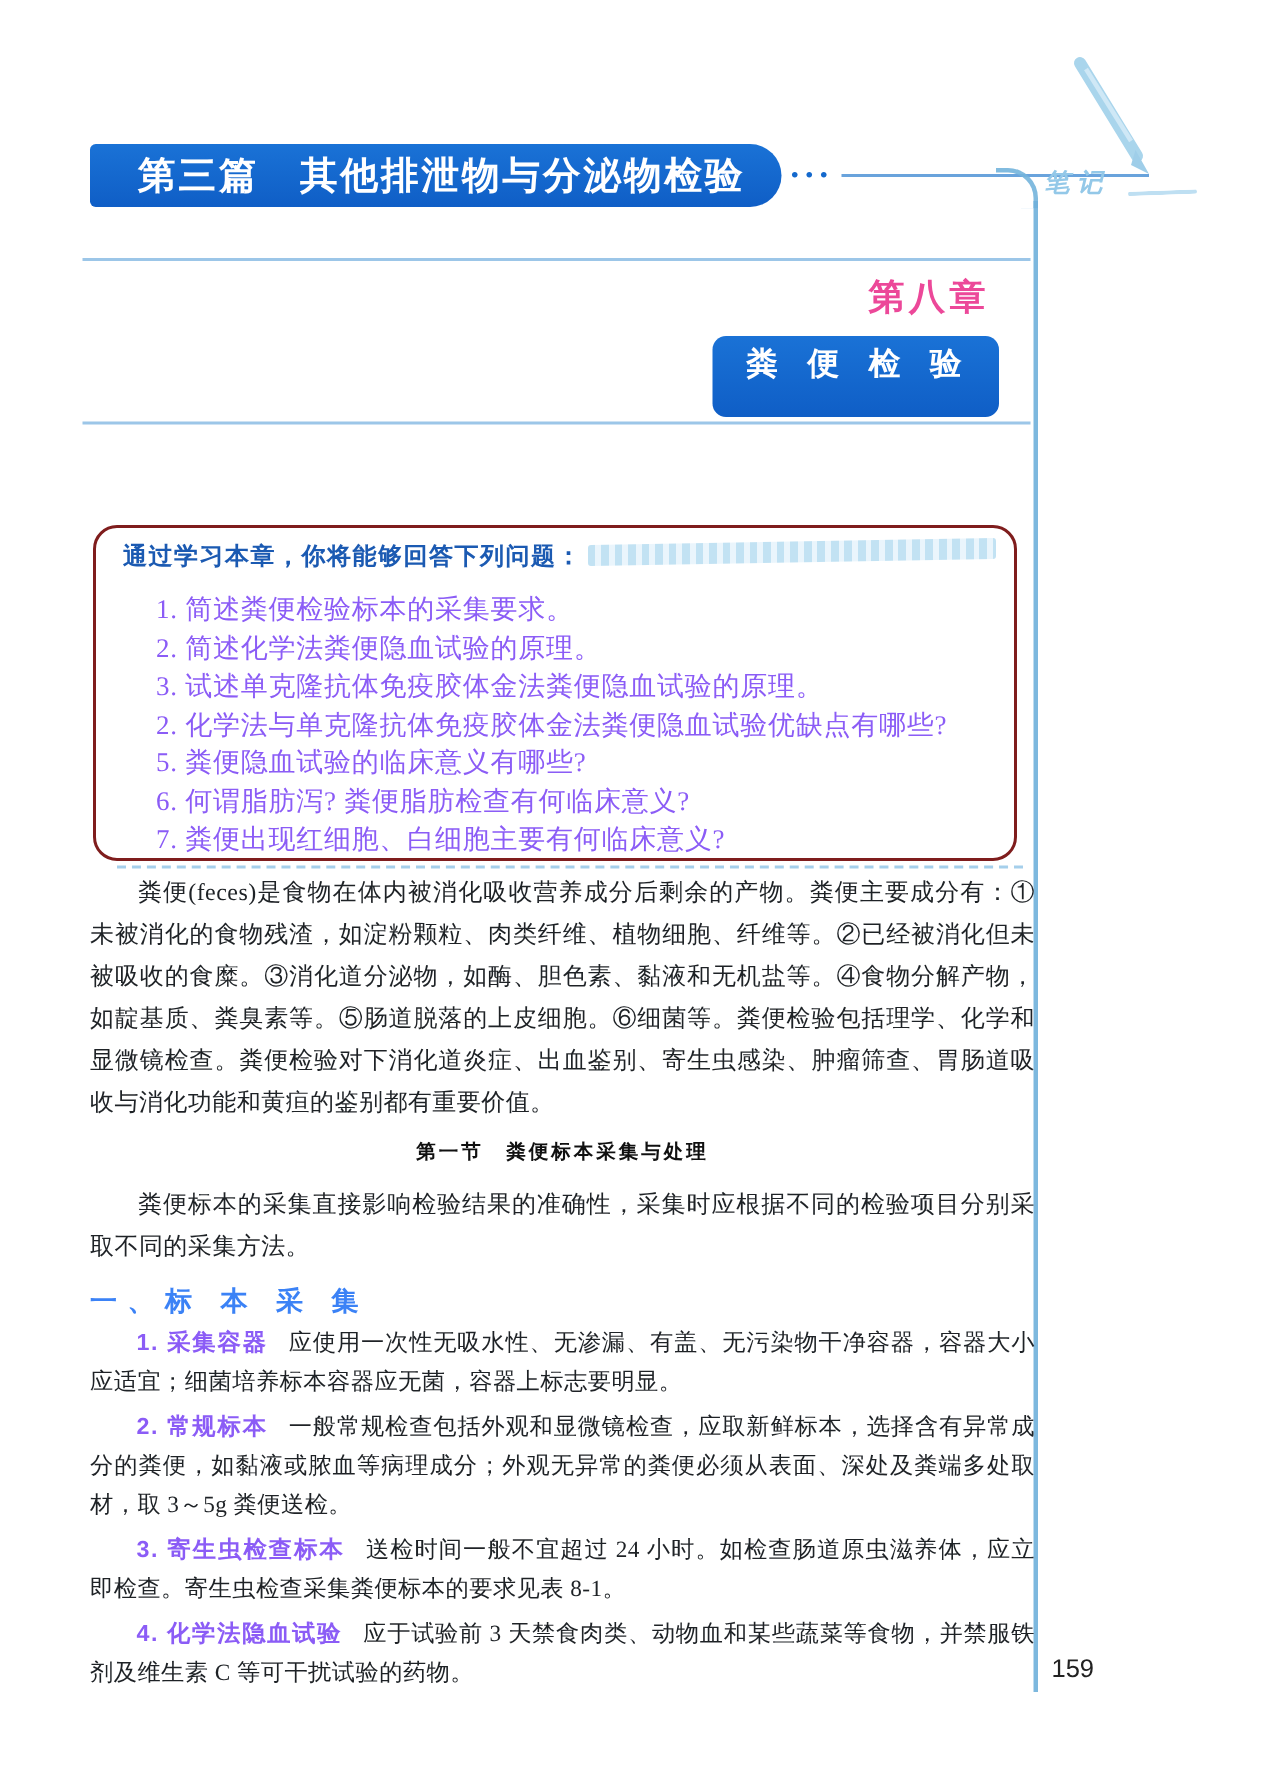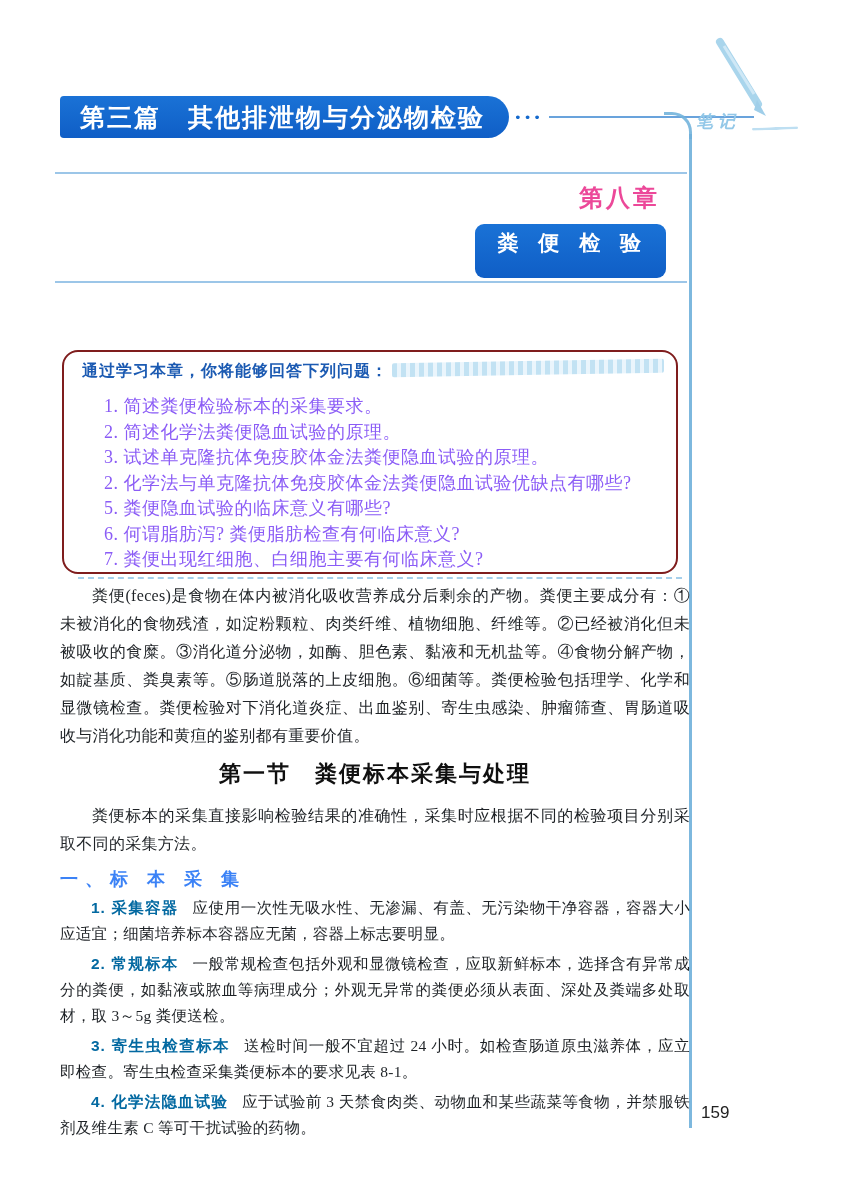--- a/index.html
+++ b/index.html
@@ -10,21 +10,21 @@
     color:#1e2226;
   }
   .page{position:absolute;inset:0;}
 
   
   .banner-row{position:absolute;left:60px;top:96px;display:flex;align-items:center;}
   .banner{
     background:linear-gradient(#1a72d6,#0f5ec6);
     color:#fff;font-family:"Liberation Sans","DejaVu Sans",sans-serif;
     font-weight:bold;font-size:25px;letter-spacing:2px;
-    height:42px;line-height:42px;padding:0 24px 0 20px;
+    height:42px;line-height:42px;padding:0 24px 0 32px;
     border-radius:4px 22px 22px 4px;white-space:nowrap;
   }
   .banner-dots{color:#1469cd;font-size:13px;letter-spacing:2px;margin:0 6px 0 5px;font-family:"DejaVu Sans",sans-serif;}
   .banner-line{width:205px;height:0;border-top:2px solid #4f93d6;opacity:.85;}
 
   
   .pencil{position:absolute;left:702px;top:36px;}
   .note-label{
     position:absolute;left:696px;top:110px;
     color:#93c8e8;font-size:17px;font-style:italic;letter-spacing:5px;
@@ -82,32 +82,32 @@
 
   
   .content{position:absolute;left:60px;top:582px;width:630px;}
   .para{
     margin:0;font-size:16px;line-height:28px;text-align:justify;
     text-indent:2em;color:#1e2226;letter-spacing:.3px;
   }
   .section-title{
     margin:9px 0 0 0;text-align:center;
     font-family:"Liberation Sans","DejaVu Sans",sans-serif;
-    font-size:22px;font-weight:bold;color:#101010;letter-spacing:2px;
+    font-size:13px;font-weight:bold;color:#101010;letter-spacing:2px;
   }
   .lead{margin-top:13px;}
   .subsection-title{
     margin:9px 0 0 0;text-align:left;
     font-family:"Liberation Sans","DejaVu Sans",sans-serif;
     font-size:18px;font-weight:bold;color:#3b82f6;letter-spacing:7px;
   }
   .item-para{margin:4px 0 0 0;font-size:15.5px;line-height:26px;}
   .item-para b{
     font-family:"Liberation Sans","DejaVu Sans",sans-serif;
-    font-weight:bold;color:#0369a1;margin-right:14px;letter-spacing:1px;
+    font-weight:bold;color:#8b5cf6;margin-right:14px;letter-spacing:1px;
   }
 
   .page-number{
     position:absolute;left:701px;top:1103px;
     font-family:"Liberation Sans","DejaVu Sans",sans-serif;
     font-size:17px;color:#222;
   }
 </style>
 </head>
 <body>

